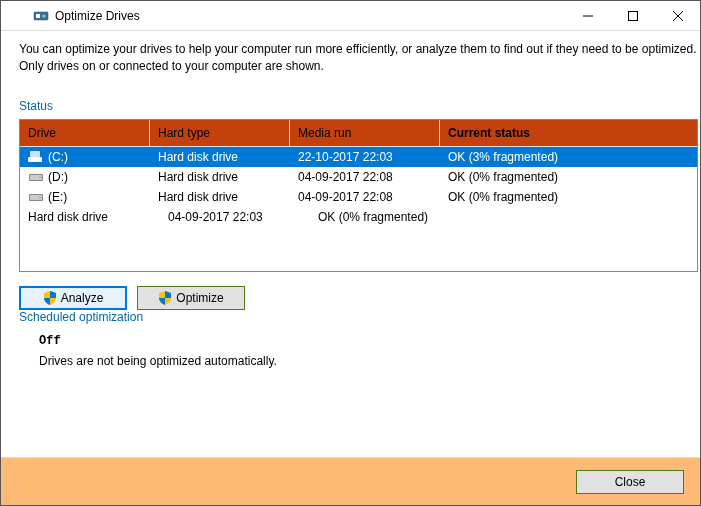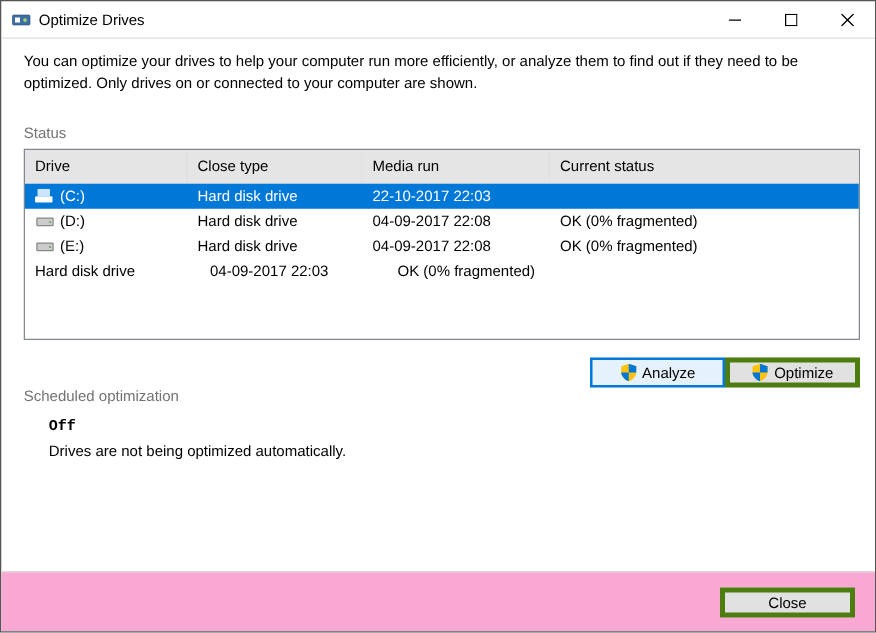--- a/index.html
+++ b/index.html
@@ -1,47 +1,47 @@
 <!DOCTYPE html>
 <html><head>
   <meta charset="utf-8">
   <style>
     * { box-sizing: border-box; margin: 0; padding: 0; font-family: "Segoe UI", Tahoma, sans-serif; font-size: 12px; }
     body { background: #fff; width: 701px; height: 506px; border: 1px solid #555; position: relative; }
-    .titlebar { height: 30px; display: flex; align-items: center; border-bottom: 1px solid #ddd; }
+    .titlebar { height: 30px; display: flex; align-items: center; border-bottom: 1px solid #ddd; padding-left: 24px; }
     .titlebar .icon { width: 16px; height: 16px; margin: 0 6px 0 8px; }
     .titlebar .title { flex: 1; font-size: 12px; }
     .titlebar .winbtn { width: 45px; height: 30px; display: flex; align-items: center; justify-content: center; }
     .titlebar .winbtn svg { width: 10px; height: 10px; }
-    .content { padding: 10px 12px 18px 18px; }
+    .content { padding: 10px 2px 18px 18px; }
     .description { color: #000; line-height: 1.4; margin-bottom: 24px; }
-    .section-label { margin-bottom: 6px; color: #737373; }
+    .section-label { margin-bottom: 6px; color: #0369a1; }
     .drives-box { border: 1px solid #828790; width: 100%; }
-    .drives-header { display: flex; background: #e5e5e5; border-bottom: 1px solid #e1e1e1; }
+    .drives-header { display: flex; background: #c2410c; border-bottom: 1px solid #e1e1e1; }
     .drives-header > div { padding: 6px 8px; border-right: 1px solid #e1e1e1; color: #000; }
-    .drives-header > div:last-child { border-right: none; flex: 1; }
+    .drives-header > div:last-child { border-right: none; flex: 1; font-weight: bold; }
     .col-drive { width: 130px; }
     .col-media { width: 140px; }
     .col-last { width: 150px; }
     .col-status { flex: 1; }
     .drives-body { min-height: 124px; }
     .drive-row { display: flex; padding: 2px 0; color: #000; align-items: center; }
     .drive-row.selected { background: #0078d7; color: #fff; }
     .drive-row > div { padding: 1px 8px; }
     .drive-row .col-drive { display: flex; align-items: center; gap: 4px; }
     .drive-icon { width: 16px; height: 12px; display: inline-block; flex-shrink: 0; }
-    .button-row { display: flex; justify-content: flex-end; margin-top: 14px; }
-    .btn { min-width: 108px; height: 24px; border: 4px solid #4d7c0f; background: #e1e1e1; display: inline-flex; align-items: center; justify-content: center; gap: 4px; cursor: default; padding: 0 12px; }
+    .button-row { display: flex; gap: 10px; margin-top: 14px; }
+    .btn { min-width: 108px; height: 24px; border: 1px solid #4d7c0f; background: #e1e1e1; display: inline-flex; align-items: center; justify-content: center; gap: 4px; cursor: default; padding: 0 12px; }
     .btn.highlight { border: 2px solid #0078d7; background: #e5f1fb; }
     .shield-icon { width: 14px; height: 14px; }
     .sched { }
     .sched-body { display: flex; margin-top: 10px; }
     .sched-text { flex: 1; padding-left: 20px; }
     .sched-off { font-weight: bold; margin-bottom: 6px; font-family: Liberation Mono, monospace; }
-    .footer { position: absolute; left: 0; right: 0; bottom: 0; background: #f9a8d4; border-top: 1px solid #ddd; height: 48px; display: flex; align-items: center; justify-content: flex-end; padding-right: 16px; }
+    .footer { position: absolute; left: 0; right: 0; bottom: 0; background: #fdba74; border-top: 1px solid #ddd; height: 48px; display: flex; align-items: center; justify-content: flex-end; padding-right: 16px; }
   </style>
 </head>
 <body>
 
 <div class="titlebar">
   <span class="icon">
     <svg viewBox="0 0 16 16">
         <rect x="1" y="4" width="14" height="8" rx="1" fill="#3a6ea5" stroke="#2a4e75" stroke-width="0.5"></rect>
         <rect x="3" y="6" width="4" height="4" fill="#fff"></rect>
         <circle cx="11" cy="8" r="1.5" fill="#9fd86b"></circle>
@@ -67,35 +67,36 @@
 </div>
 
 <div class="content">
   <p class="description">You can optimize your drives to help your computer run more efficiently, or analyze them to find out if they need to be optimized. Only drives on or connected to your computer are shown.</p>
 
   <div class="section-label">Status</div>
 
   <div class="drives-box">
     <div class="drives-header">
       <div class="col-drive">Drive</div>
-      <div class="col-media">Close type</div>
+      <div class="col-media">Hard type</div>
       <div class="col-last">Media run</div>
       <div class="col-status">Current status</div>
     </div>
     <div class="drives-body" id="drives-body">
         <div class="drive-row selected">
           <div class="col-drive">
             <span class="drive-icon"><svg viewBox="0 0 16 12">
                 <rect x="0" y="6" width="14" height="5" fill="#fff" rx="1"></rect>
                 <rect x="2" y="0" width="10" height="6" fill="#cce5ff" rx="1"></rect>
               </svg></span>
             <span>(C:)</span>
           </div>
           <div class="col-media">Hard disk drive</div>
           <div class="col-last">22-10-2017 22:03</div>
+          <div class="col-status">OK (3% fragmented)</div>
         </div>
         <div class="drive-row">
           <div class="col-drive">
             <span class="drive-icon"><svg viewBox="0 0 16 12">
                 <rect x="1" y="3" width="14" height="7" fill="#888" rx="1"></rect>
                 <rect x="2" y="4" width="12" height="5" fill="#ccc" rx="0.5"></rect>
                 <circle cx="12" cy="6.5" r="0.8" fill="#5a5"></circle>
               </svg></span>
             <span>(D:)</span>
           </div>

